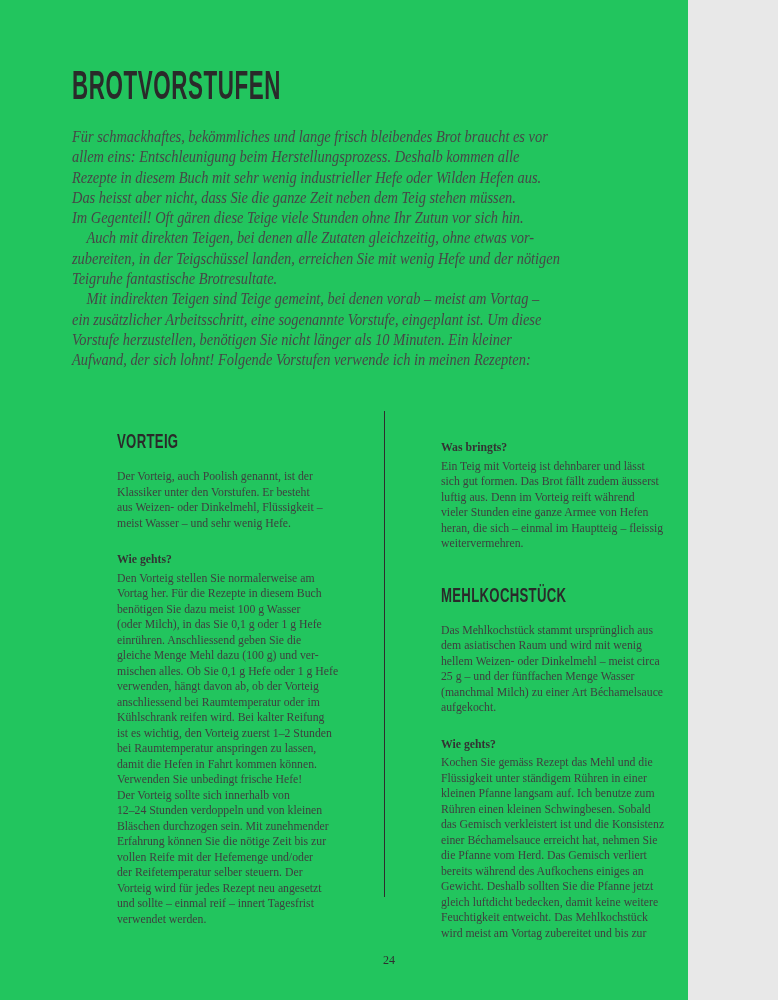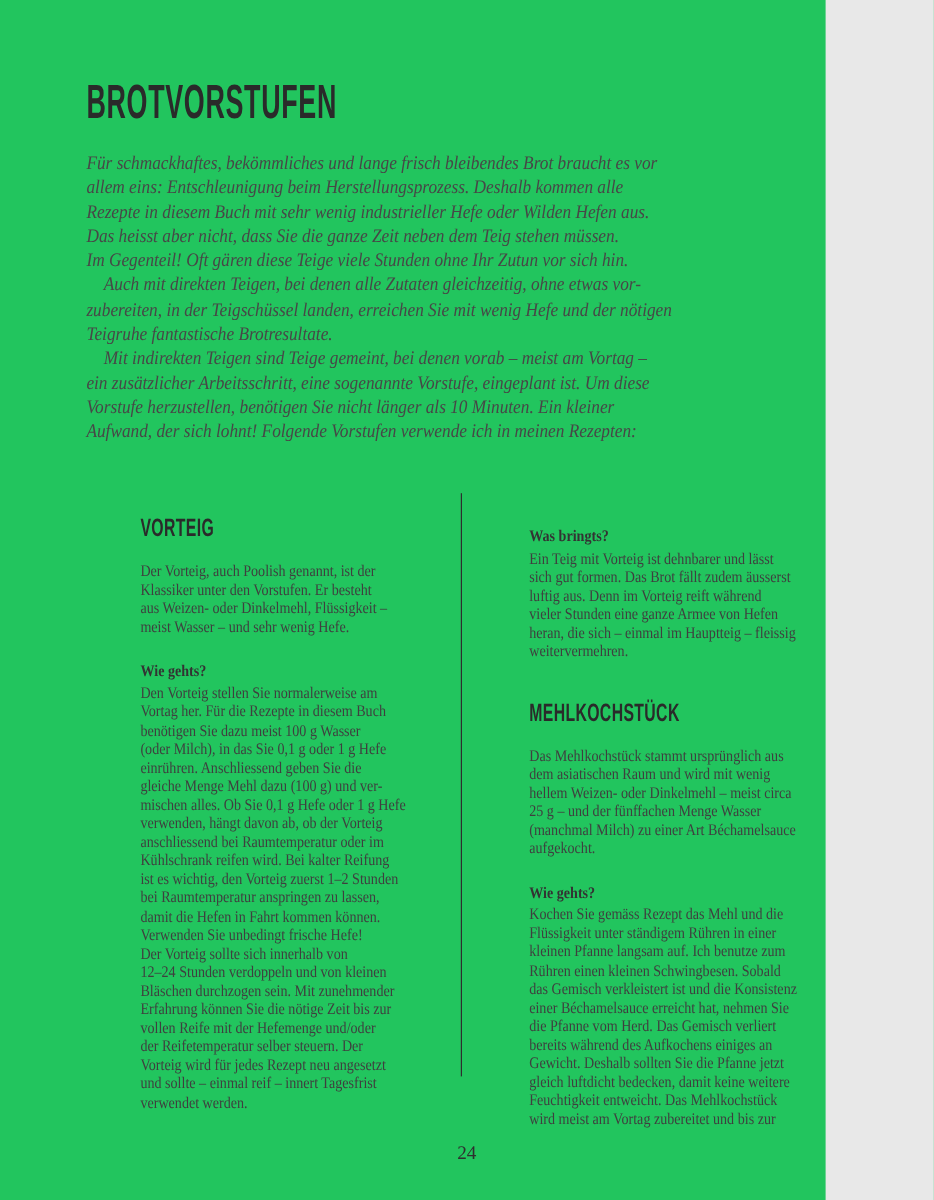--- a/index.html
+++ b/index.html
@@ -88,21 +88,21 @@
     color: #333333;
   }
   .subhead.first { margin-top: 9px; }
   .bodytext { margin-top: 3px; }
   .pagenum {
     position: absolute;
     left: 0;
     top: 953px;
     width: 778px;
     text-align: center;
-    font-size: 16px;
+    font-size: 12px;
     color: #2f2f2f;
   }
 </style>
 </head>
 <body>
 
 <div class="page">
 
   <h1 class="title">BROTVORSTUFEN</h1>
 

